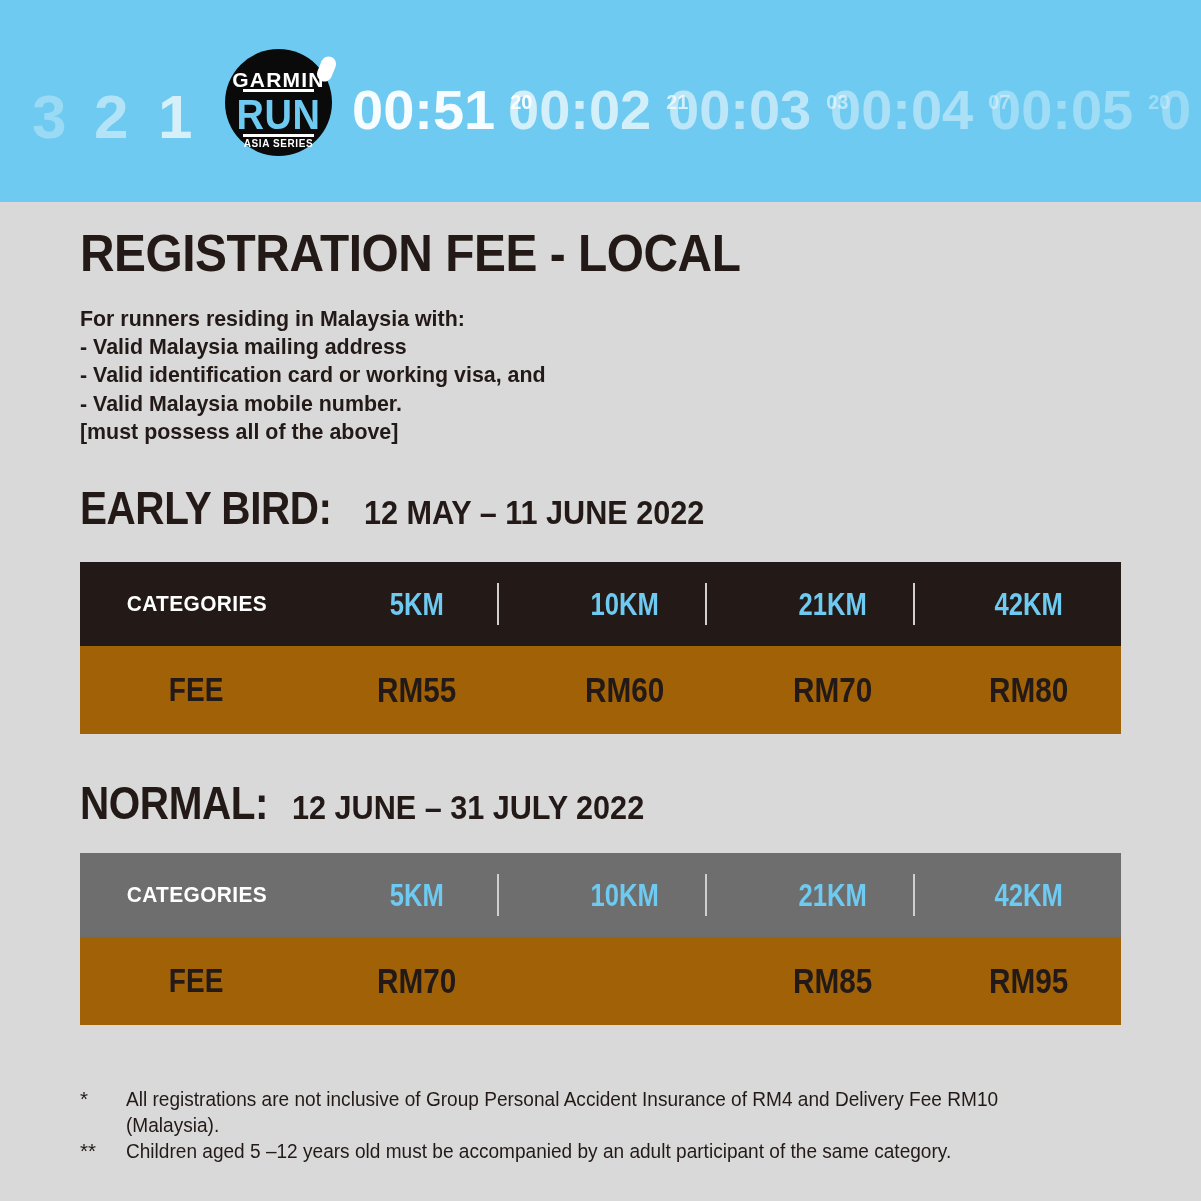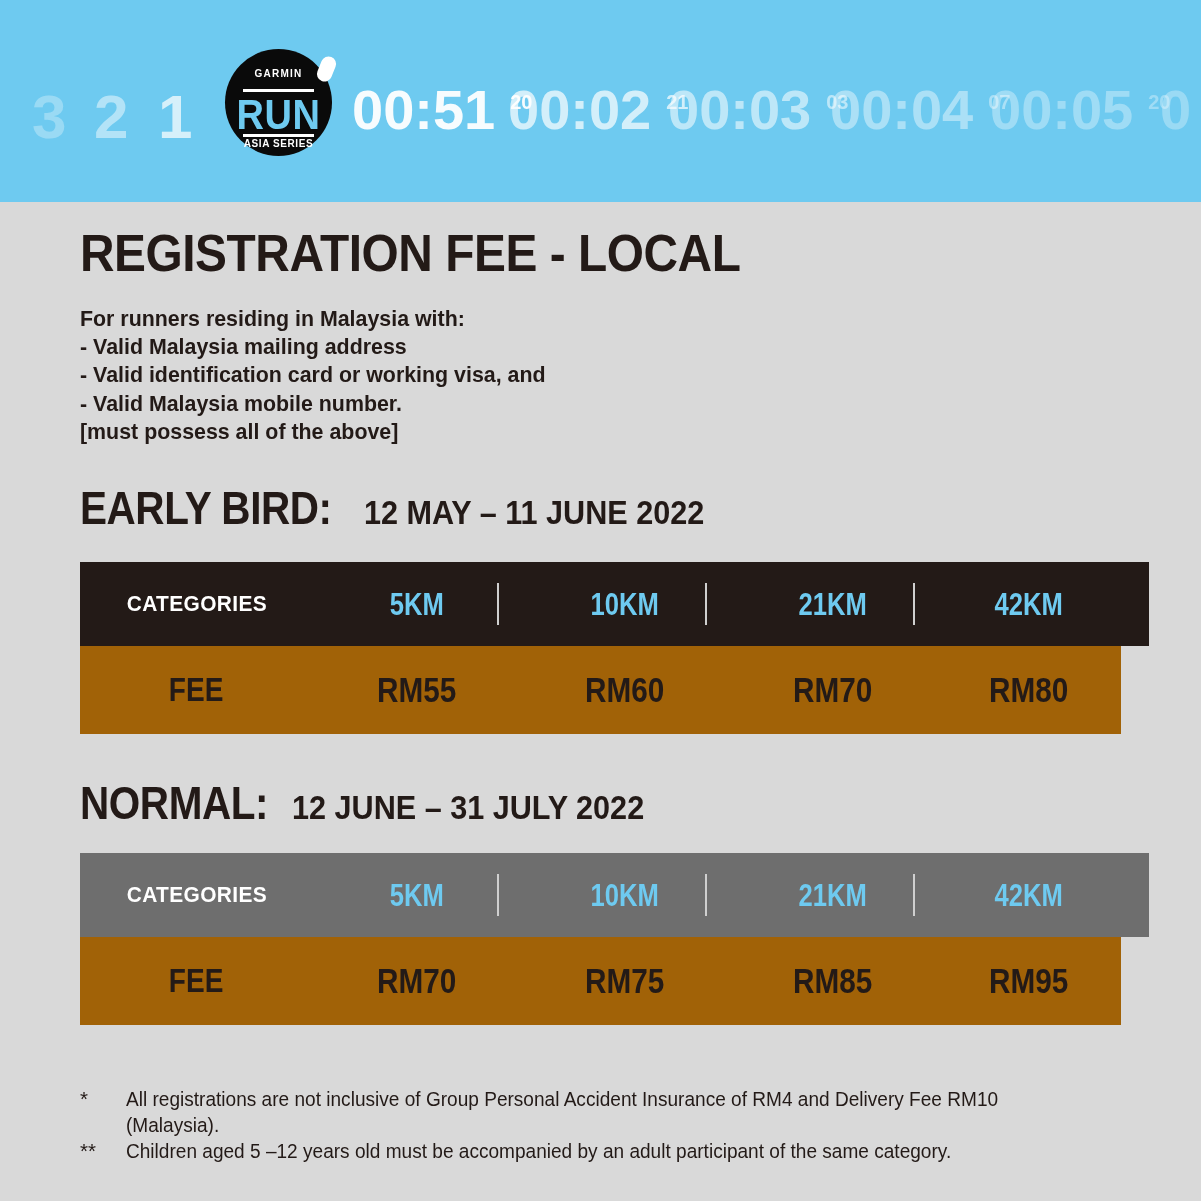--- a/index.html
+++ b/index.html
@@ -76,21 +76,21 @@
     border-radius: 8px;
     transform: rotate(22deg);
   }
   .logo-garmin {
     position: absolute;
     left: 6px;
     top: 26px;
     width: 107px;
     text-align: center;
     color: #ffffff;
-    font-size: 10px;
+    font-size: 21px;
     font-weight: bold;
     letter-spacing: 1.2px;
     line-height: 1;
     font-family: "Liberation Sans", sans-serif;
   }
   .logo-rule-top {
     position: absolute;
     left: 24px;
     top: 46px;
     width: 71px;
@@ -230,21 +230,20 @@
     left: 80px;
     width: 1041px;
   }
   .tbl-early  { top: 360px; }
   .tbl-normal { top: 651px; }
 
   .thead {
     position: relative;
     height: 84px;
     width: 100%;
-    padding-left: 28px;
   }
   .thead.dark  { background: #231a17; }
   .thead.grey  { background: #6e6e6e; }
 
   .tbody {
     position: relative;
     height: 88px;
     width: 100%;
     background: #a16207;
   }
@@ -448,23 +447,20 @@
       <div class="divider d2"></div>
       <div class="divider d3"></div>
     </div>
     <div class="tbody">
       <div class="cell c0">
           <span class="body-label">FEE</span>
         </div>
       <div class="cell c1">
           <span class="body-fee">RM70</span>
         </div>
-      <div class="cell c2">
-          <span class="body-fee">RM75</span>
-        </div>
       <div class="cell c3">
           <span class="body-fee">RM85</span>
         </div>
       <div class="cell c4">
           <span class="body-fee">RM95</span>
         </div>
     </div>
   </div>
 
   <div class="footnotes">

